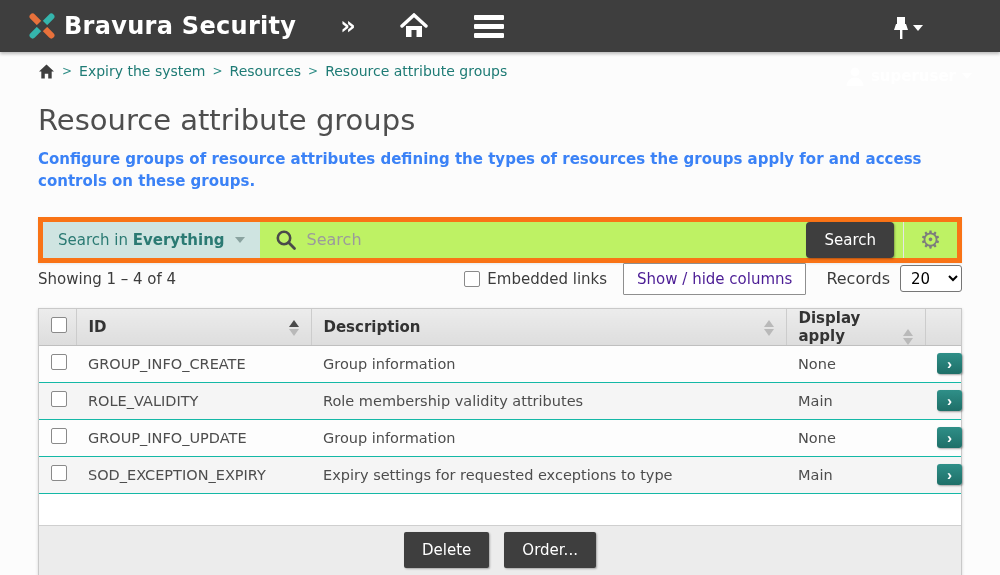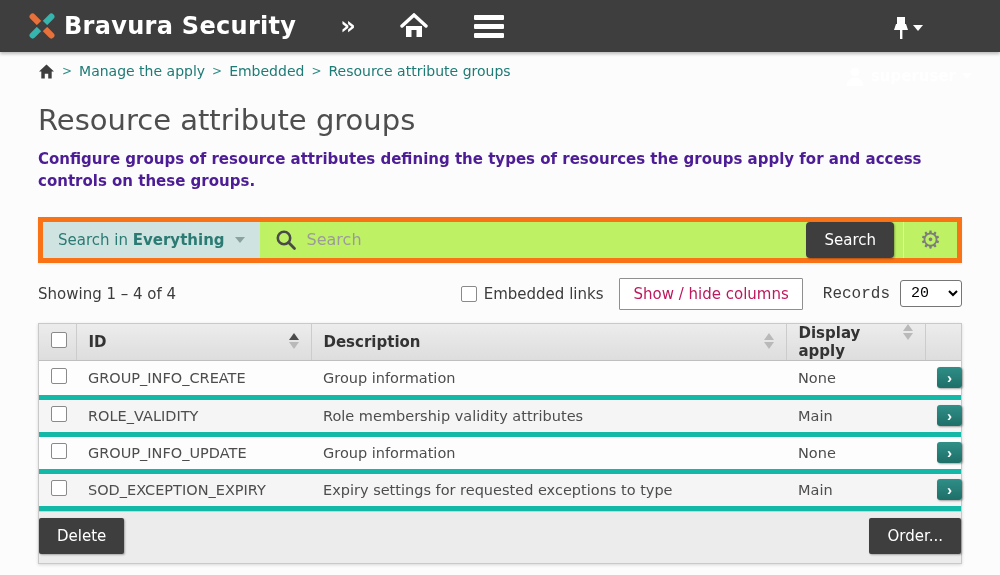--- a/index.html
+++ b/index.html
@@ -24,73 +24,73 @@
 
   
   .main { background:#fcfcfc; padding:0 38px 14px 38px; box-shadow:0 2px 3px rgba(0,0,0,.18); }
 
   .breadcrumb { padding-top:11px; font-size:14px; display:flex; align-items:center; gap:7px; color:#8a8a8a; }
   .breadcrumb a { color:#1e7b75; text-decoration:none; cursor:pointer; }
   .crumb-home { color:#3e3e3e; }
   .crumb-sep { color:#2f8d86; font-size:12px; }
 
   .page-title { margin-top:24px; font-size:29px; font-weight:400; color:#4e4e4e; }
-  .page-desc { margin-top:12px; font-size:15px; font-weight:bold; color:#4c1d95; line-height:1.45; max-width:900px; }
+  .page-desc { margin-top:12px; font-size:15px; font-weight:bold; color:#3b82f6; line-height:1.45; max-width:900px; }
 
   
   .search-card { margin-top:24px; height:46px; background:#bef264; border:5px solid #f97316;
                  box-shadow:0 1px 2px rgba(0,0,0,.08); display:flex; align-items:stretch; }
   .scope { background:#cfe4e1; color:#2b7a73; font-size:15px; display:flex; align-items:center; gap:10px;
            padding:0 15px; cursor:pointer; }
   .scope b { font-weight:bold; }
   .scope .caret-down { border-top-color:#8aa3a0; }
   .search-input-wrap { flex:1; display:flex; align-items:center; padding-left:15px; gap:10px; }
   .search-input { border:none; outline:none; flex:1; font-size:16px; color:#444; font-family:inherit; background:transparent; }
   .search-input::placeholder { color:#9b9b9b; }
   .btn-dark { background:#3e3e3e; color:#fff; border:none; font-size:15px; font-family:inherit;
               padding:9px 18px; border-radius:4px; cursor:pointer; box-shadow:1px 1px 2px rgba(0,0,0,.3); }
   .search-btn-wrap { display:flex; align-items:center; padding-right:9px; }
   .gear-wrap { width:54px; border-left:1px solid #e6e6e6; display:flex; align-items:center; justify-content:center; }
   .gear { font-size:24px; color:#7d7d7d; cursor:pointer; line-height:1; }
 
   
-  .controls { margin-top:15px; display:flex; align-items:center; font-size:15px; color:#3c3c3c; }
+  .controls { display:flex; align-items:center; font-size:15px; color:#3c3c3c; }
   .ctl-group { display:flex; align-items:center; gap:7px; }
   .ctl-embedded { margin-left:auto; }
-  .ctl-btn { background:#fff; border:1px solid #8f8f8f; color:#be185d; font-size:15px; font-family:inherit;
+  .ctl-btn { background:#fff; border:1px solid #8f8f8f; color:#4c1d95; font-size:15px; font-family:inherit;
              padding:6px 13px; margin-left:16px; cursor:pointer; border-radius:1px; }
-  .ctl-records { margin-left:20px; gap:10px; font-size:16px;font-family:Liberation Mono, monospace; }
+  .ctl-records { margin-left:20px; gap:10px; font-size:16px; }
   .records-select { font-size:15px; font-family:inherit; padding:2px 6px; width:62px; height:27px;
                     border:1px solid #767676; border-radius:3px; background:#fff; }
   input[type=checkbox] { width:16px; height:16px; accent-color:#fff; border:1px solid #8a8a8a;
                          appearance:none; background:#fff; border-radius:2px; cursor:pointer; }
 
   
   .table-wrap { margin-top:13px; border:1px solid #c9c9c9; box-shadow:0 1px 3px rgba(0,0,0,.15); background:#fff; }
   table { width:100%; border-collapse:collapse; font-size:14.5px; table-layout:fixed; }
   col.c-check { width:37px; } col.c-id { width:235px; } col.c-desc { width:475px; }
   col.c-type { width:139px; } col.c-act { width:36px; }
   thead th { background:linear-gradient(#ececec,#dddddd); border-bottom:1px solid #bfbfbf;
              border-right:1px solid #cccccc; height:36px; text-align:left; padding:0 12px;
              font-size:15px; color:#333; font-weight:bold; cursor:pointer; }
   thead th:last-child { border-right:none; }
-  .th-inner { display:flex; align-items:flex-start; justify-content:space-between; }
+  .th-inner { display:flex; align-items:flex-end; justify-content:space-between; }
   .sorter { display:flex; flex-direction:column; gap:2px; }
   .tri-up { width:0; height:0; border-left:5px solid transparent; border-right:5px solid transparent; border-bottom:7px solid #b9b9b9; }
   .tri-dn { width:0; height:0; border-left:5px solid transparent; border-right:5px solid transparent; border-top:7px solid #b9b9b9; }
   .sorted .tri-up { border-bottom-color:#4a4a4a; }
-  tbody td { height:37px; padding:0 12px; color:#4d4d4d; border-bottom:5px solid #14b8a6; }
+  tbody td { height:37px; padding:0 12px; color:#4d4d4d; border-bottom:1px solid #14b8a6; }
   tbody tr:nth-child(even) td { background:#f5f5f5; }
   tbody tr:nth-child(odd) td { background:#fdfdfd; }
   .td-check { text-align:center; }
   .row-action-btn { width:25px; height:21px; border:none; border-radius:3px; cursor:pointer;
                     background:linear-gradient(#2f8f88,#1e6f68); color:#fff; font-size:15px; font-weight:bold;
                     line-height:19px; box-shadow:1px 1px 2px rgba(0,0,0,.35); display:block; }
   .table-footer { background:#ececec; border-top:1px solid #cfcfcf; padding:6px 0 9px 0;
-                  display:flex; justify-content:space-between; gap:15px; }
+                  display:flex; justify-content:center; gap:15px;margin-top:31px; }
   .table-footer .btn-dark { border-radius:2px; }
   svg { display:block; }
 </style>
 </head>
 <body>
 
 <div class="navbar">
   <div class="brand">
     <span>
       <svg width="28" height="28" viewBox="0 0 36 36">
@@ -153,23 +153,23 @@
 
 <div class="main">
 
   <div class="breadcrumb">
     <span class="crumb-home">
       <svg width="17" height="15" viewBox="0 0 28 26">
         <path d="M1 13 L14 1 L27 13 L23 13 L23 25 L17 25 L17 17 L11 17 L11 25 L5 25 L5 13 Z" fill="#3e3e3e"></path>
       </svg>
     </span>
     <span class="crumb-sep">&gt;</span>
-    <a>Manage the apply</a>
+    <a>Expiry the system</a>
     <span class="crumb-sep">&gt;</span>
-    <a>Embedded</a>
+    <a>Resources</a>
     <span class="crumb-sep">&gt;</span>
     <a>Resource attribute groups</a>
   </div>
 
   <h1 class="page-title">Resource attribute groups</h1>
   <p class="page-desc">Configure groups of resource attributes defining the types of resources the groups apply for and access controls on these groups.</p>
 
   <div class="search-card">
     <div class="scope">
       <span><span>Search in</span>

